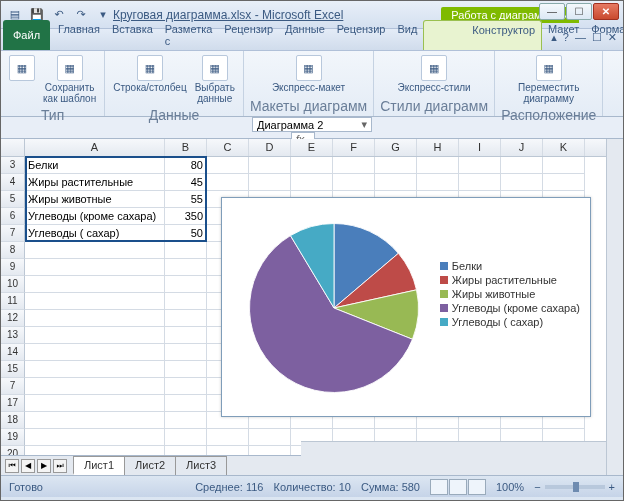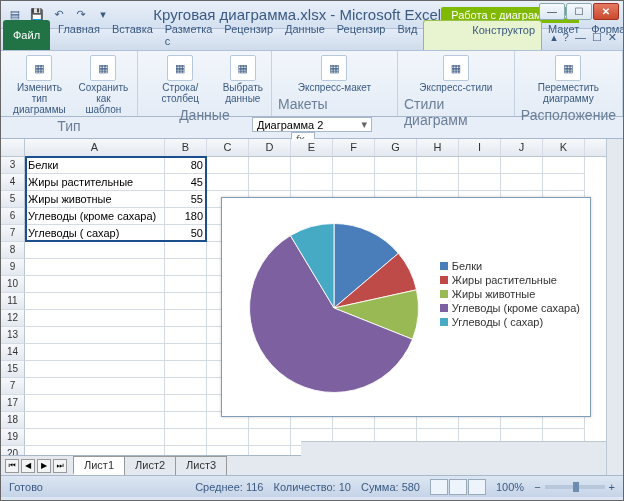--- a/index.html
+++ b/index.html
@@ -1,21 +1,21 @@
 <!DOCTYPE html>
 <html><head>
 <meta charset="utf-8">
 <style>
 * { margin: 0; padding: 0; box-sizing: border-box; font-family: "Segoe UI", Tahoma, sans-serif; font-size: 11px; }
 body { background: #dce6f2; width: 624px; height: 501px; overflow: hidden; position: relative; border: 1px solid #666; }
 
 .title-bar { height: 28px; background: linear-gradient(#e8eff8,#d4e0f0); display: flex; align-items: center; padding: 0 4px; border-bottom: 1px solid #b0c0d8; }
 .qat { display: flex; gap: 2px; align-items: center; }
 .qat-btn { width: 20px; height: 20px; display: flex; align-items: center; justify-content: center; color: #3b5a82; }
-.title-text { flex: 1; text-align: right; color: #3b5a82; font-size: 15px; }
+.title-text { flex: 1; text-align: left; color: #3b5a82; font-size: 12px; text-decoration: underline; }
 .chart-tools { background: #7fba00; color: #fff; padding: 2px 10px; font-size: 11px; border-radius: 2px 2px 0 0; margin-right: 40px; }
 .win-controls { position: absolute; right: 4px; top: 2px; display: flex; gap: 1px; }
 .win-btn { width: 26px; height: 17px; border: 1px solid #8aa; background: linear-gradient(#f5f9fc,#dce8f4); display: flex; align-items:center; justify-content:center; font-size: 10px; color:#444; border-radius: 2px; }
 .win-btn.close { background: linear-gradient(#e67a63,#c94a2f); color:#fff; border-color:#a03020; font-weight:bold; }
 
 .tabs-row { height: 22px; background: linear-gradient(#e4ecf7,#d0dcec); display: flex; align-items: flex-end; padding-left: 2px; border-bottom: 1px solid #b0c0d8; position: relative; }
 .file-tab { background: #217346; color:#fff; padding: 9px 10px; font-size:11px; border-radius: 3px 3px 0 0; margin-right: 2px; }
 .tab { padding: 3px 6px; color:#3b5a82; font-size:11px; cursor:pointer; }
 .tab.chart-active { background:#e8f3d0; border:1px solid #9ac050; border-bottom:none; border-radius:3px 3px 0 0;padding-left:48px; }
 .help-icons { position:absolute; right:6px; top:2px; display:flex; gap:6px; color:#3b5a82; }
@@ -111,21 +111,20 @@
     <span>☐</span>
     <span>✕</span>
   </div>
 </div>
 
 <div class="ribbon" id="ribbon">
     <div class="rib-group">
       <div class="rib-btns">
         <div class="rib-btn">
           <div class="rib-icon">▦</div>
-          <div class="rib-label">Изменить тип<br>диаграммы</div>
         </div>
         <div class="rib-btn">
           <div class="rib-icon">▦</div>
           <div class="rib-label">Сохранить<br>как шаблон</div>
         </div>
       </div>
       <div class="grp-title">Тип</div>
     </div>
     <div class="rib-group">
       <div class="rib-btns">
@@ -235,21 +234,21 @@
         <div class="cell col-other"></div>
         <div class="cell col-other"></div>
         <div class="cell col-other"></div>
         <div class="cell col-other"></div>
         <div class="cell col-other"></div>
         <div class="cell col-other"></div>
       </div>
       <div class="row">
         <div class="row-h">6</div>
         <div class="cell col-A">Углеводы (кроме сахара)</div>
-        <div class="cell col-B num">180</div>
+        <div class="cell col-B num">350</div>
         <div class="cell col-other"></div>
         <div class="cell col-other"></div>
         <div class="cell col-other"></div>
         <div class="cell col-other"></div>
         <div class="cell col-other"></div>
         <div class="cell col-other"></div>
         <div class="cell col-other"></div>
         <div class="cell col-other"></div>
         <div class="cell col-other"></div>
       </div>

